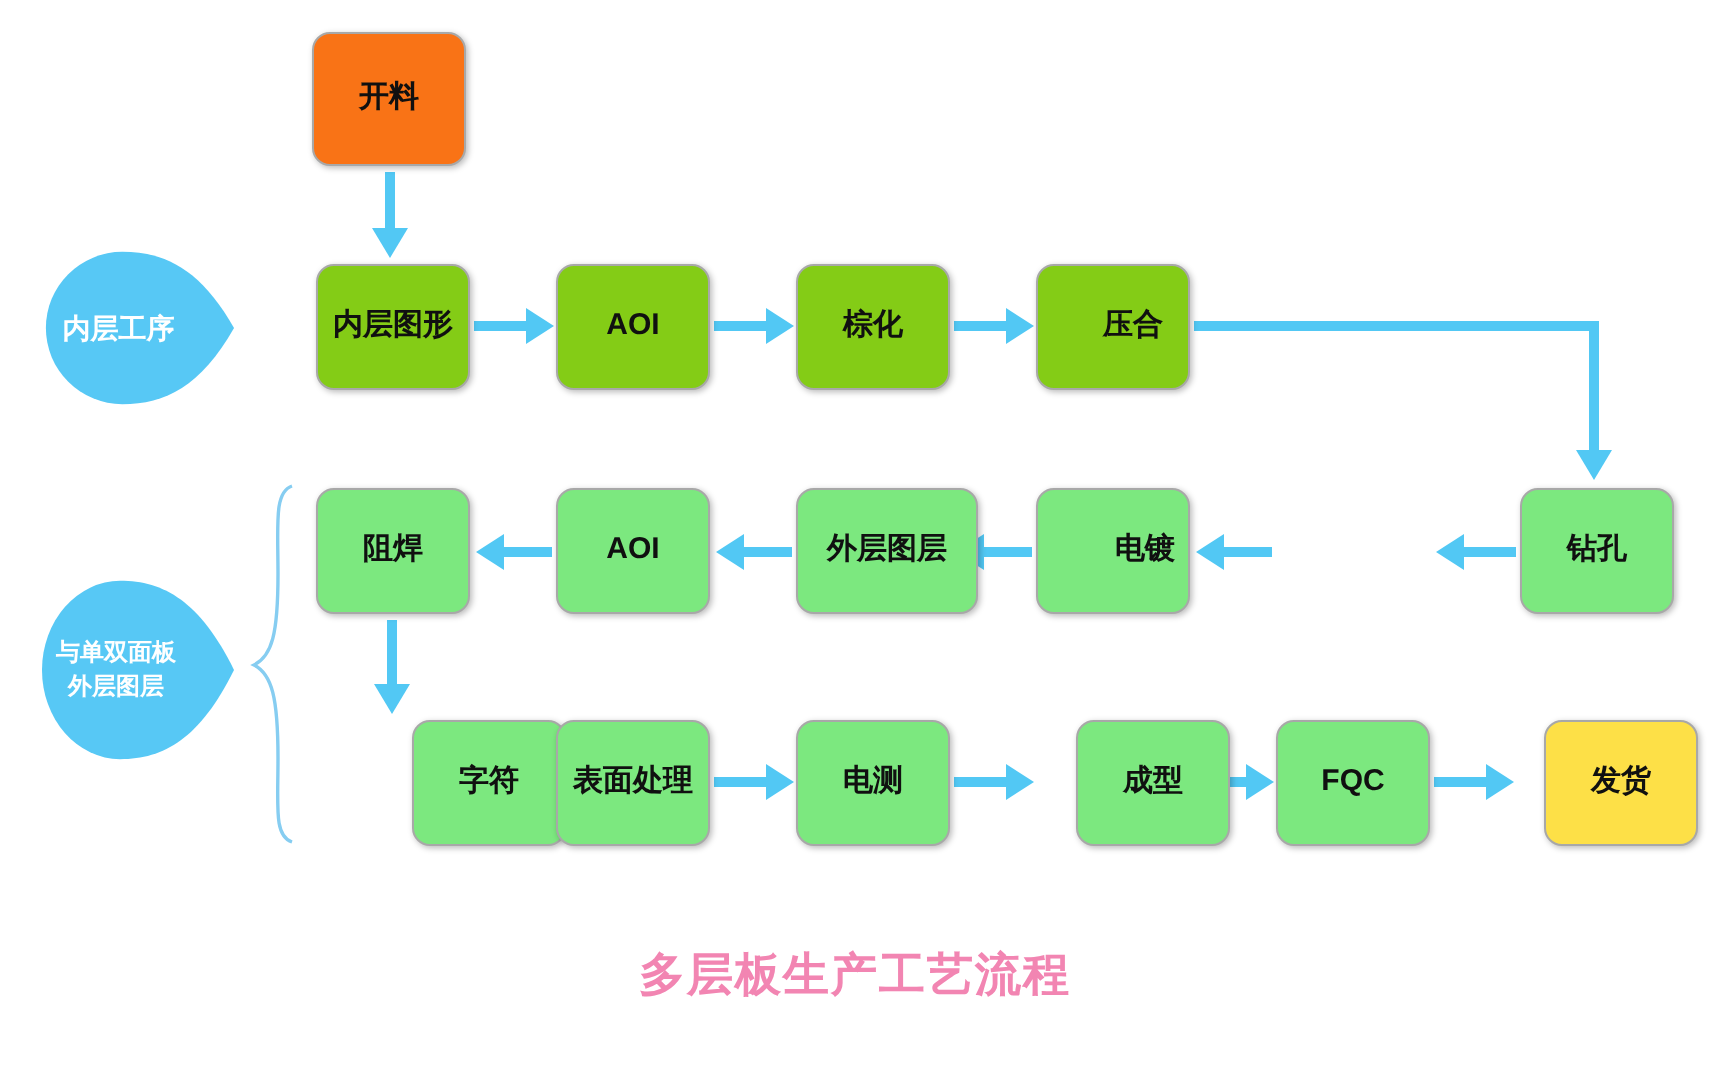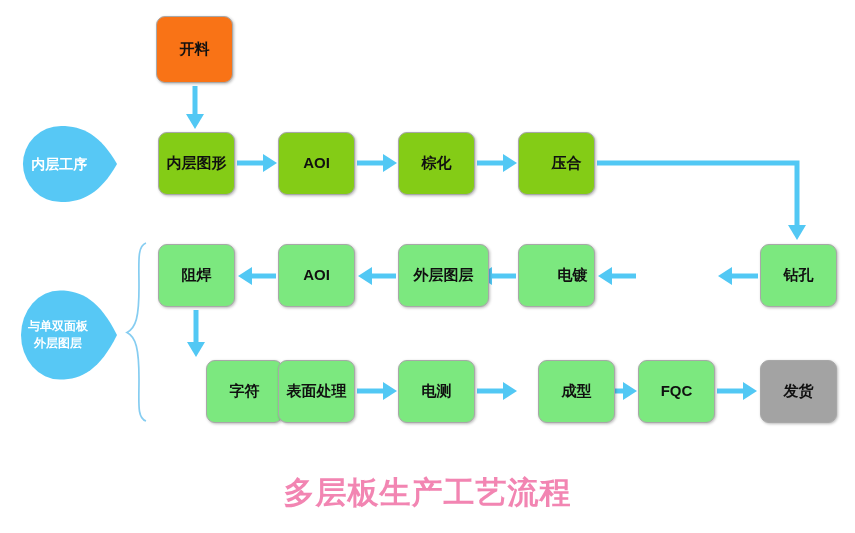--- a/index.html
+++ b/index.html
@@ -10,34 +10,34 @@
   .node{
     position:absolute;width:77px;height:63px;border-radius:9px;
     display:flex;align-items:center;justify-content:center;
     font-size:15px;font-weight:bold;color:#101010;
     border:1px solid #a8a8a8;box-shadow:1px 1px 3px rgba(0,0,0,0.28);
     box-sizing:border-box;text-align:center;line-height:1.1;
   }
   .node.red{background:#f97316;}
   .node.blue{background:#84cc16;}
   .node.green{background:#7ce87f;}
-  .node.lightblue{background:#a3a3a3;}
+  .node.lightblue{background:#fde047;margin-left:12px;}
   .svg-overlay{position:absolute;left:0;top:0;width:855px;height:533px;}
   .drop{position:absolute;}
   .drop svg{position:absolute;left:0;top:0;width:100%;height:100%;}
   .drop .drop-text{
     position:absolute;left:0;top:0;width:80%;height:100%;
     display:flex;flex-direction:column;align-items:center;justify-content:center;
     color:#ffffff;font-weight:bold;font-size:14px;line-height:1.45;
     text-align:center;white-space:nowrap;
   }
   .drop2 .drop-text{font-size:12px;}
   .title{
     position:absolute;left:0;top:472px;width:855px;text-align:center;
-    font-size:31px;font-weight:bold;color:#f285b2;letter-spacing:1px;
+    font-size:23px;font-weight:bold;color:#f285b2;letter-spacing:1px;
   }
 </style>
 </head>
 <body>
 
 <div class="canvas">
 
   <svg class="svg-overlay" viewBox="0 0 855 533" xmlns="http://www.w3.org/2000/svg">
     <g stroke="#52c8f4" stroke-width="5" fill="#52c8f4">
 

